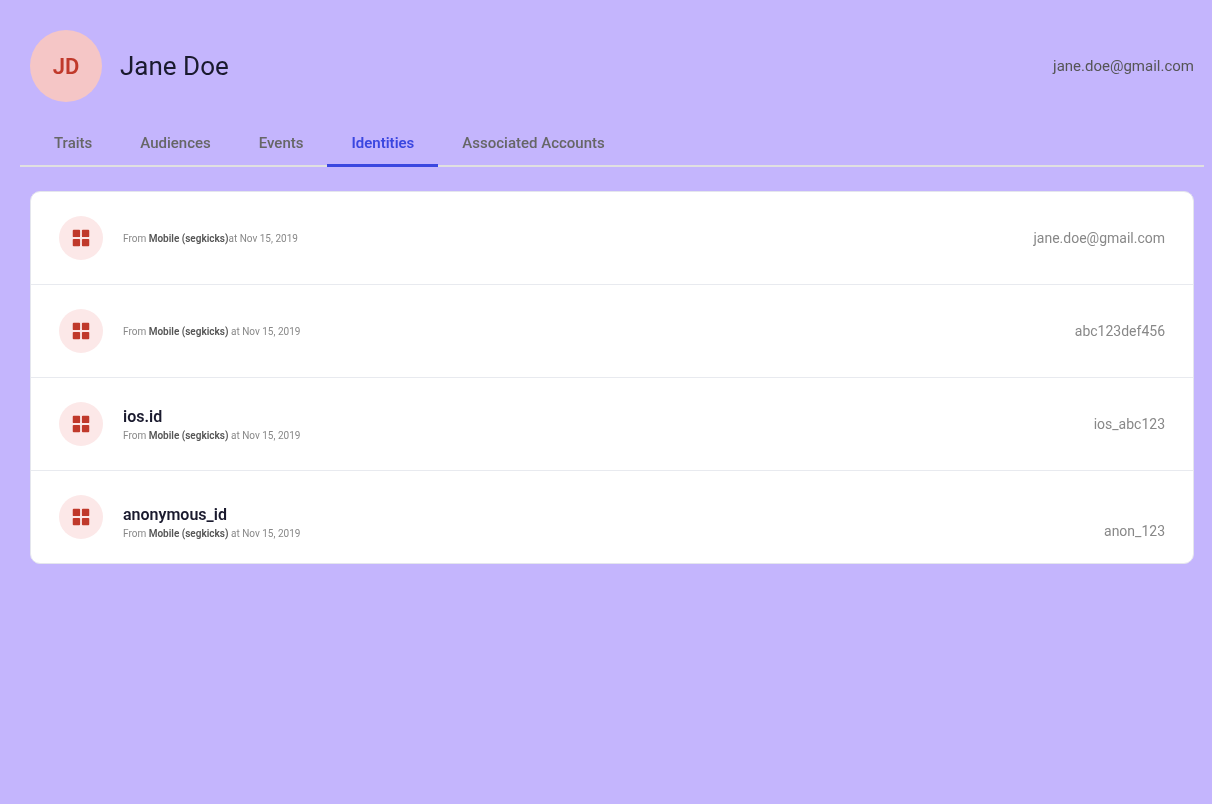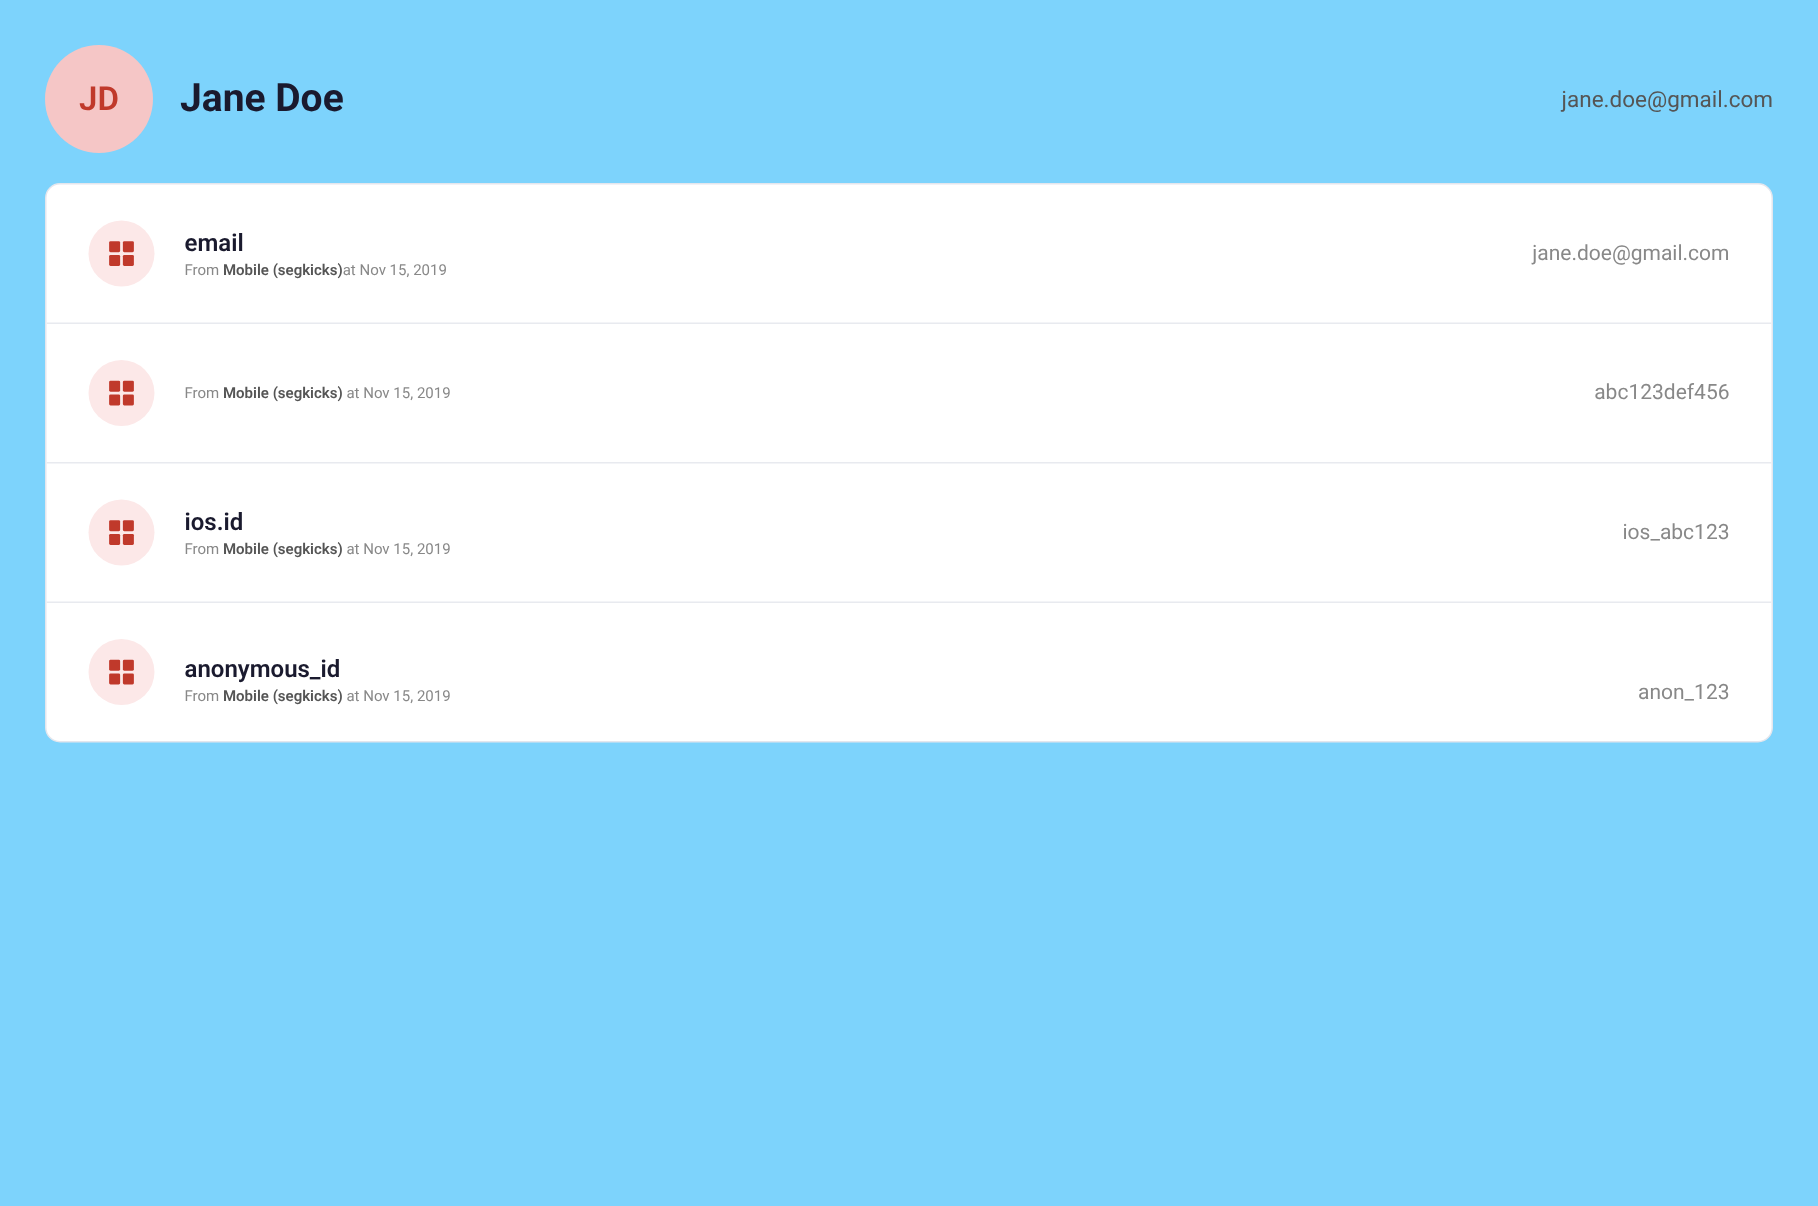--- a/index.html
+++ b/index.html
@@ -9,22 +9,22 @@
     }
 
     body {
       font-family: -apple-system, BlinkMacSystemFont, 'Segoe UI', Roboto, sans-serif;
       background-color: #f0f2f8;
       min-height: 804px;
       width: 1212px;
     }
 
     .page-container {
-      background-color: #7dd3fc;
-      padding: 30px 20px 20px 20px;
+      background-color: #c4b5fd;
+      padding: 30px 8px 20px 20px;
       min-height: 804px;
     }
 
     .profile-header {
       display: flex;
       align-items: center;
       justify-content: space-between;
       padding: 0 10px 20px 10px;
     }
 
@@ -43,21 +43,21 @@
       align-items: center;
       justify-content: center;
       font-size: 22px;
       font-weight: 600;
       color: #c0392b;
       flex-shrink: 0;
     }
 
     .profile-name {
       font-size: 26px;
-      font-weight: 700;
+      font-weight: 400;
       color: #1a1a2e;
     }
 
     .profile-email {
       font-size: 15px;
       color: #555;
     }
 
     .tabs-container {
       display: flex;
@@ -159,34 +159,40 @@
   <div class="profile-header">
     <div class="profile-left">
       <div class="avatar">
         <span>JD</span>
       </div>
       <span class="profile-name">Jane Doe</span>
     </div>
     <span class="profile-email">jane.doe@gmail.com</span>
   </div>
 
+  <div class="tabs-container">
+    <div class="tab">Traits</div>
+    <div class="tab">Audiences</div>
+    <div class="tab">Events</div>
+    <div class="tab active">Identities</div>
+    <div class="tab">Associated Accounts</div>
+  </div>
 
   <div class="identities-card">
 
     <div class="identity-row">
       <div class="identity-icon">
         <svg viewBox="0 0 24 24" fill="none">
           <rect x="3" y="3" width="8" height="8" rx="1" fill="#c0392b"></rect>
           <rect x="13" y="3" width="8" height="8" rx="1" fill="#c0392b"></rect>
           <rect x="3" y="13" width="8" height="8" rx="1" fill="#c0392b"></rect>
           <rect x="13" y="13" width="8" height="8" rx="1" fill="#c0392b"></rect>
         </svg>
       </div>
       <div class="identity-info">
-        <div class="identity-name">email</div>
         <div class="identity-source">
           From <strong>Mobile (segkicks)</strong><span>at Nov 15, 2019</span>
         </div>
       </div>
       <div class="identity-value">jane.doe@gmail.com</div>
     </div>
 
     <div class="identity-row">
       <div class="identity-icon">
         <svg viewBox="0 0 24 24" fill="none">

